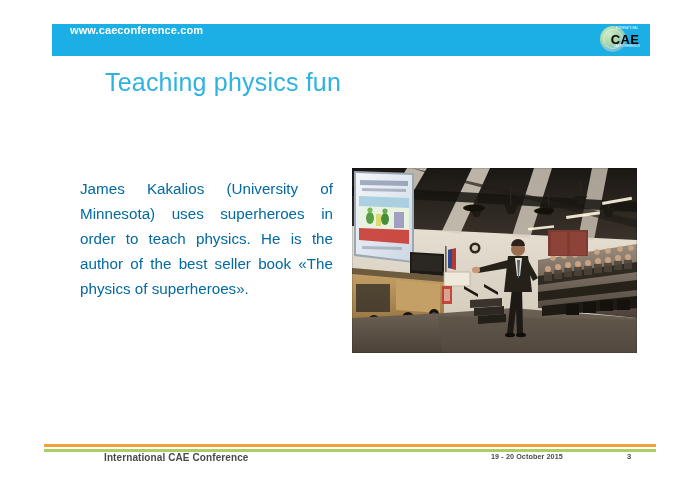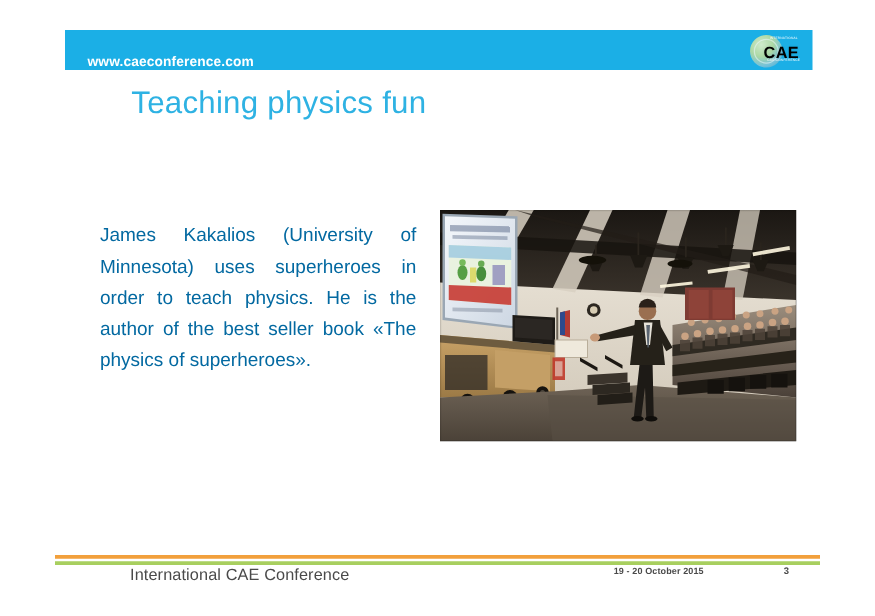--- a/index.html
+++ b/index.html
@@ -21,21 +21,21 @@
 
   
   .header-bar {
     position: absolute;
     left: 52px;
     top: 24px;
     width: 598px;
     height: 32px;
     background: #1bafe6;
     display: flex;
-    align-items: flex-end;
+    align-items: flex-start;
     justify-content: space-between;
     padding: 0 8px 0 18px;
   }
 
   .header-url {
     color: #ffffff;
     font-size: 11px;
     font-weight: bold;
     letter-spacing: 0.1px;
     white-space: nowrap;
@@ -163,22 +163,22 @@
     left: 44px;
     top: 452px;
     width: 612px;
     height: 14px;
   }
 
   .footer-left {
     position: absolute;
     left: 60px;
     top: 0;
-    font-size: 13px;
-    font-weight: normal;
+    font-size: 10px;
+    font-weight: bold;
     color: #4a4a4a;
     letter-spacing: 0.1px;
     white-space: nowrap;
     text-align: right;
   }
 
   .footer-center {
     position: absolute;
     left: 415px;
     top: 0;

